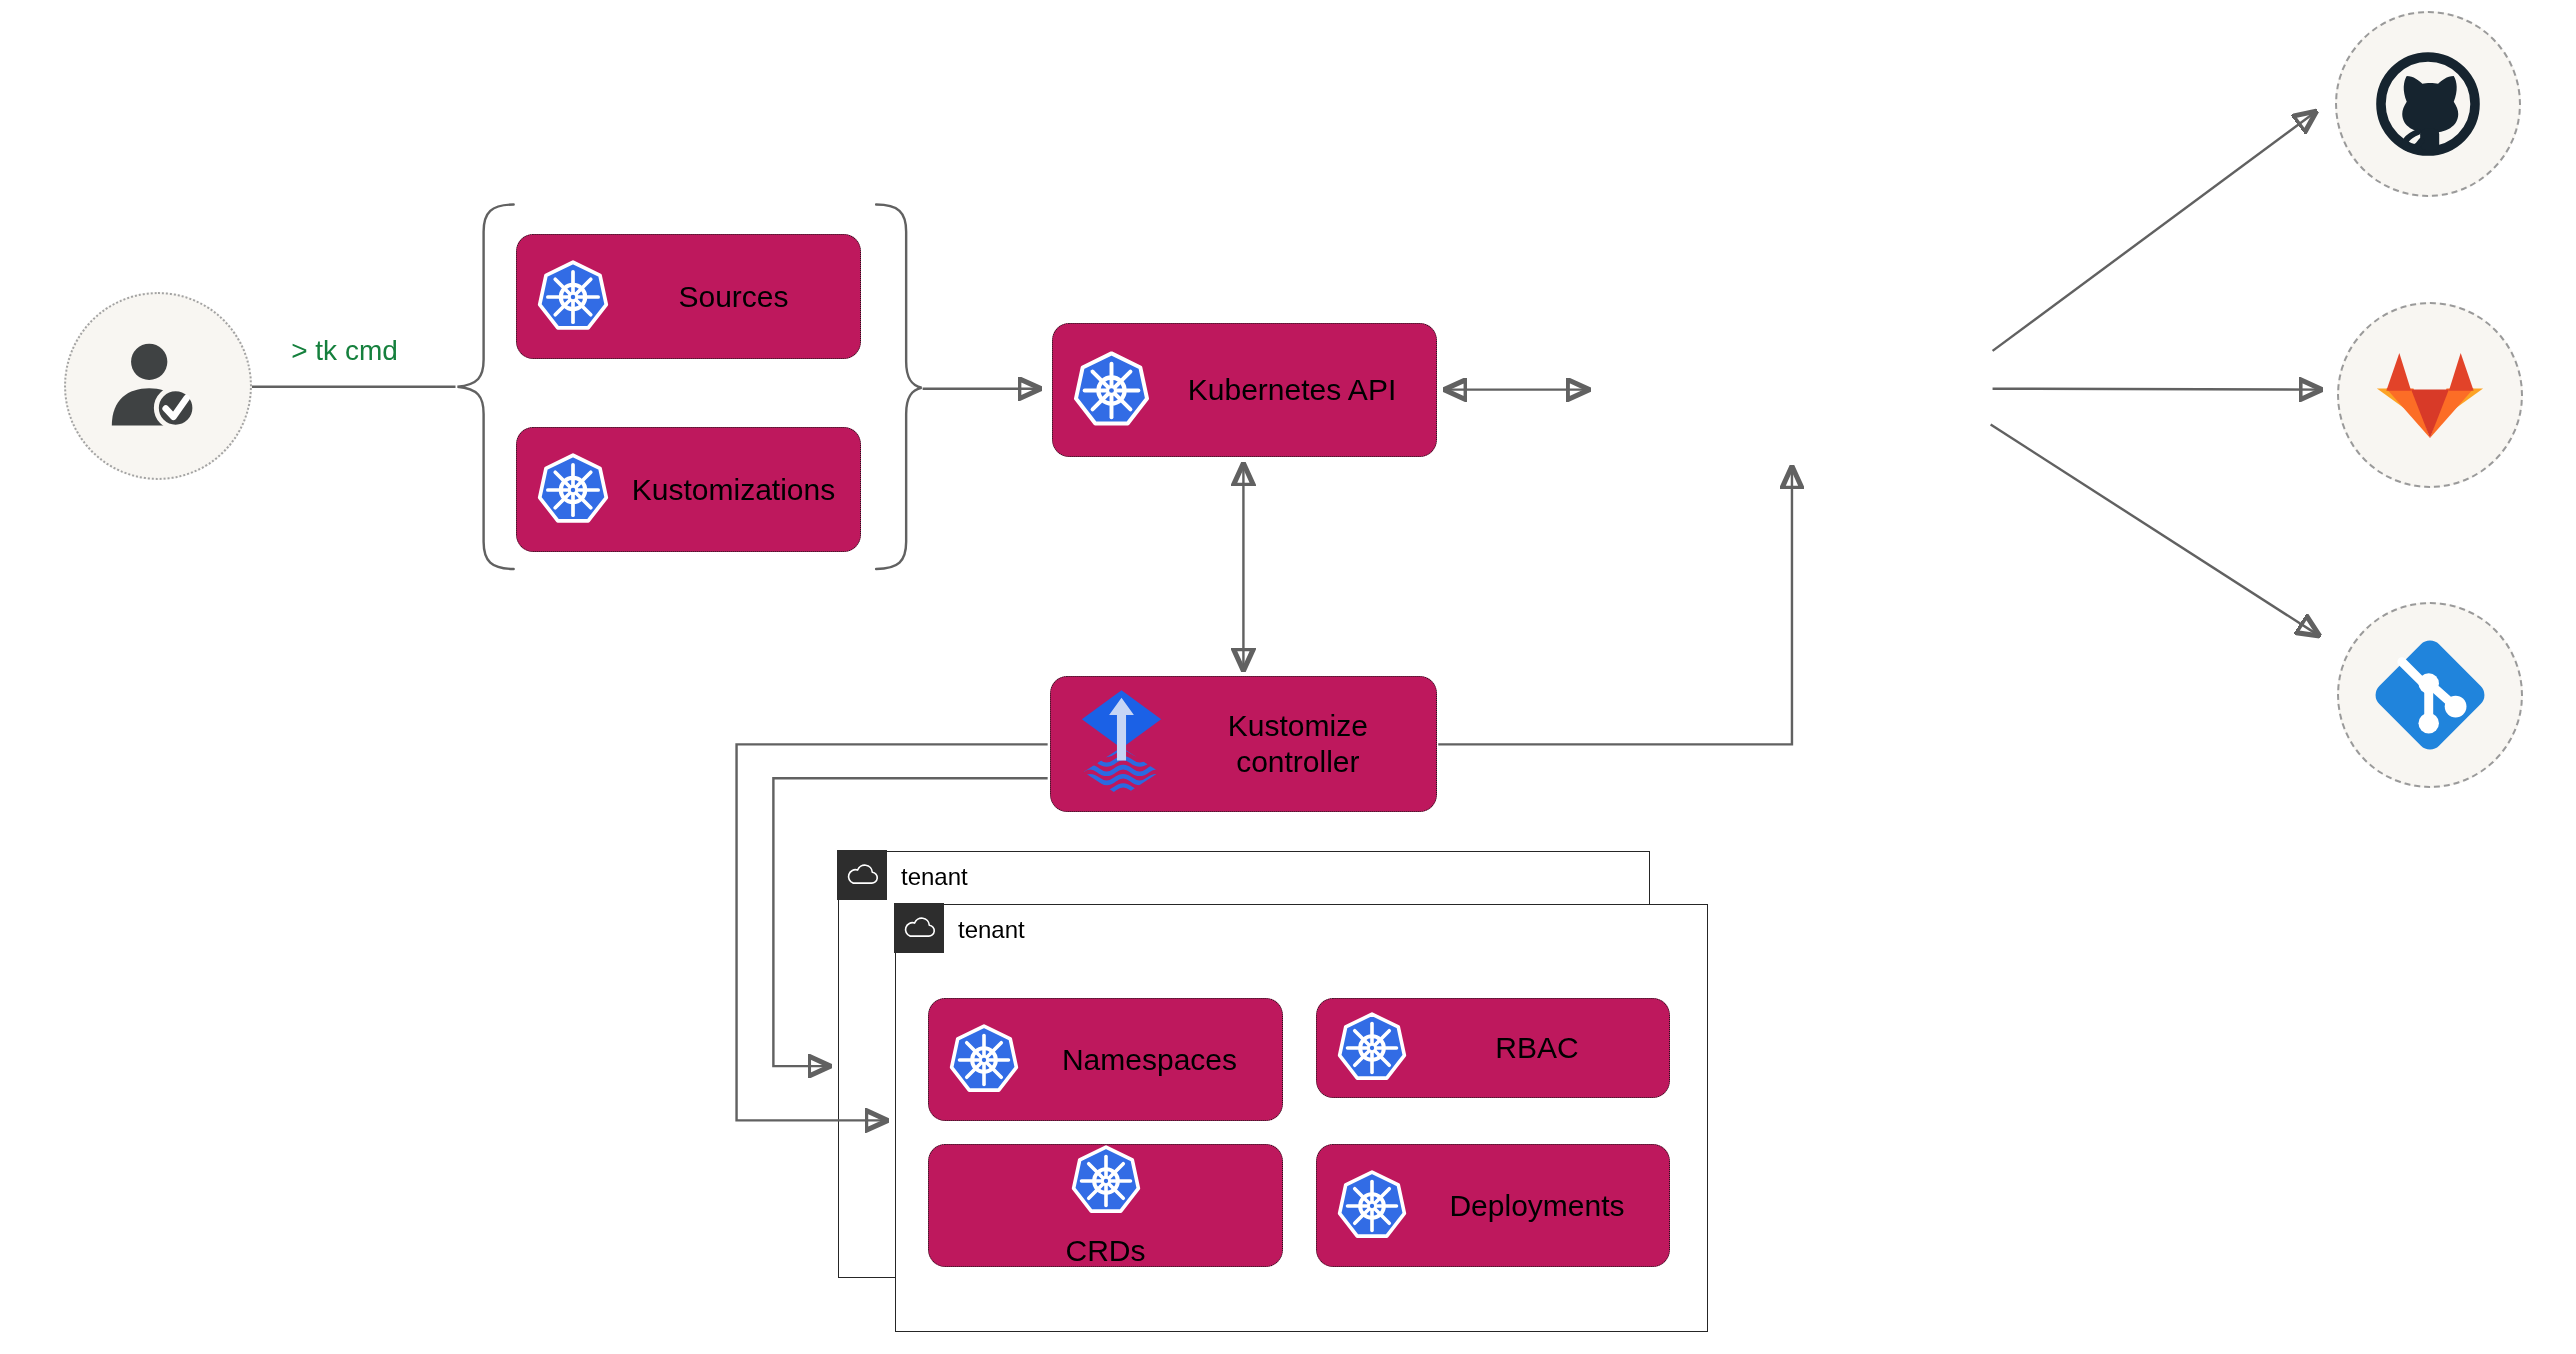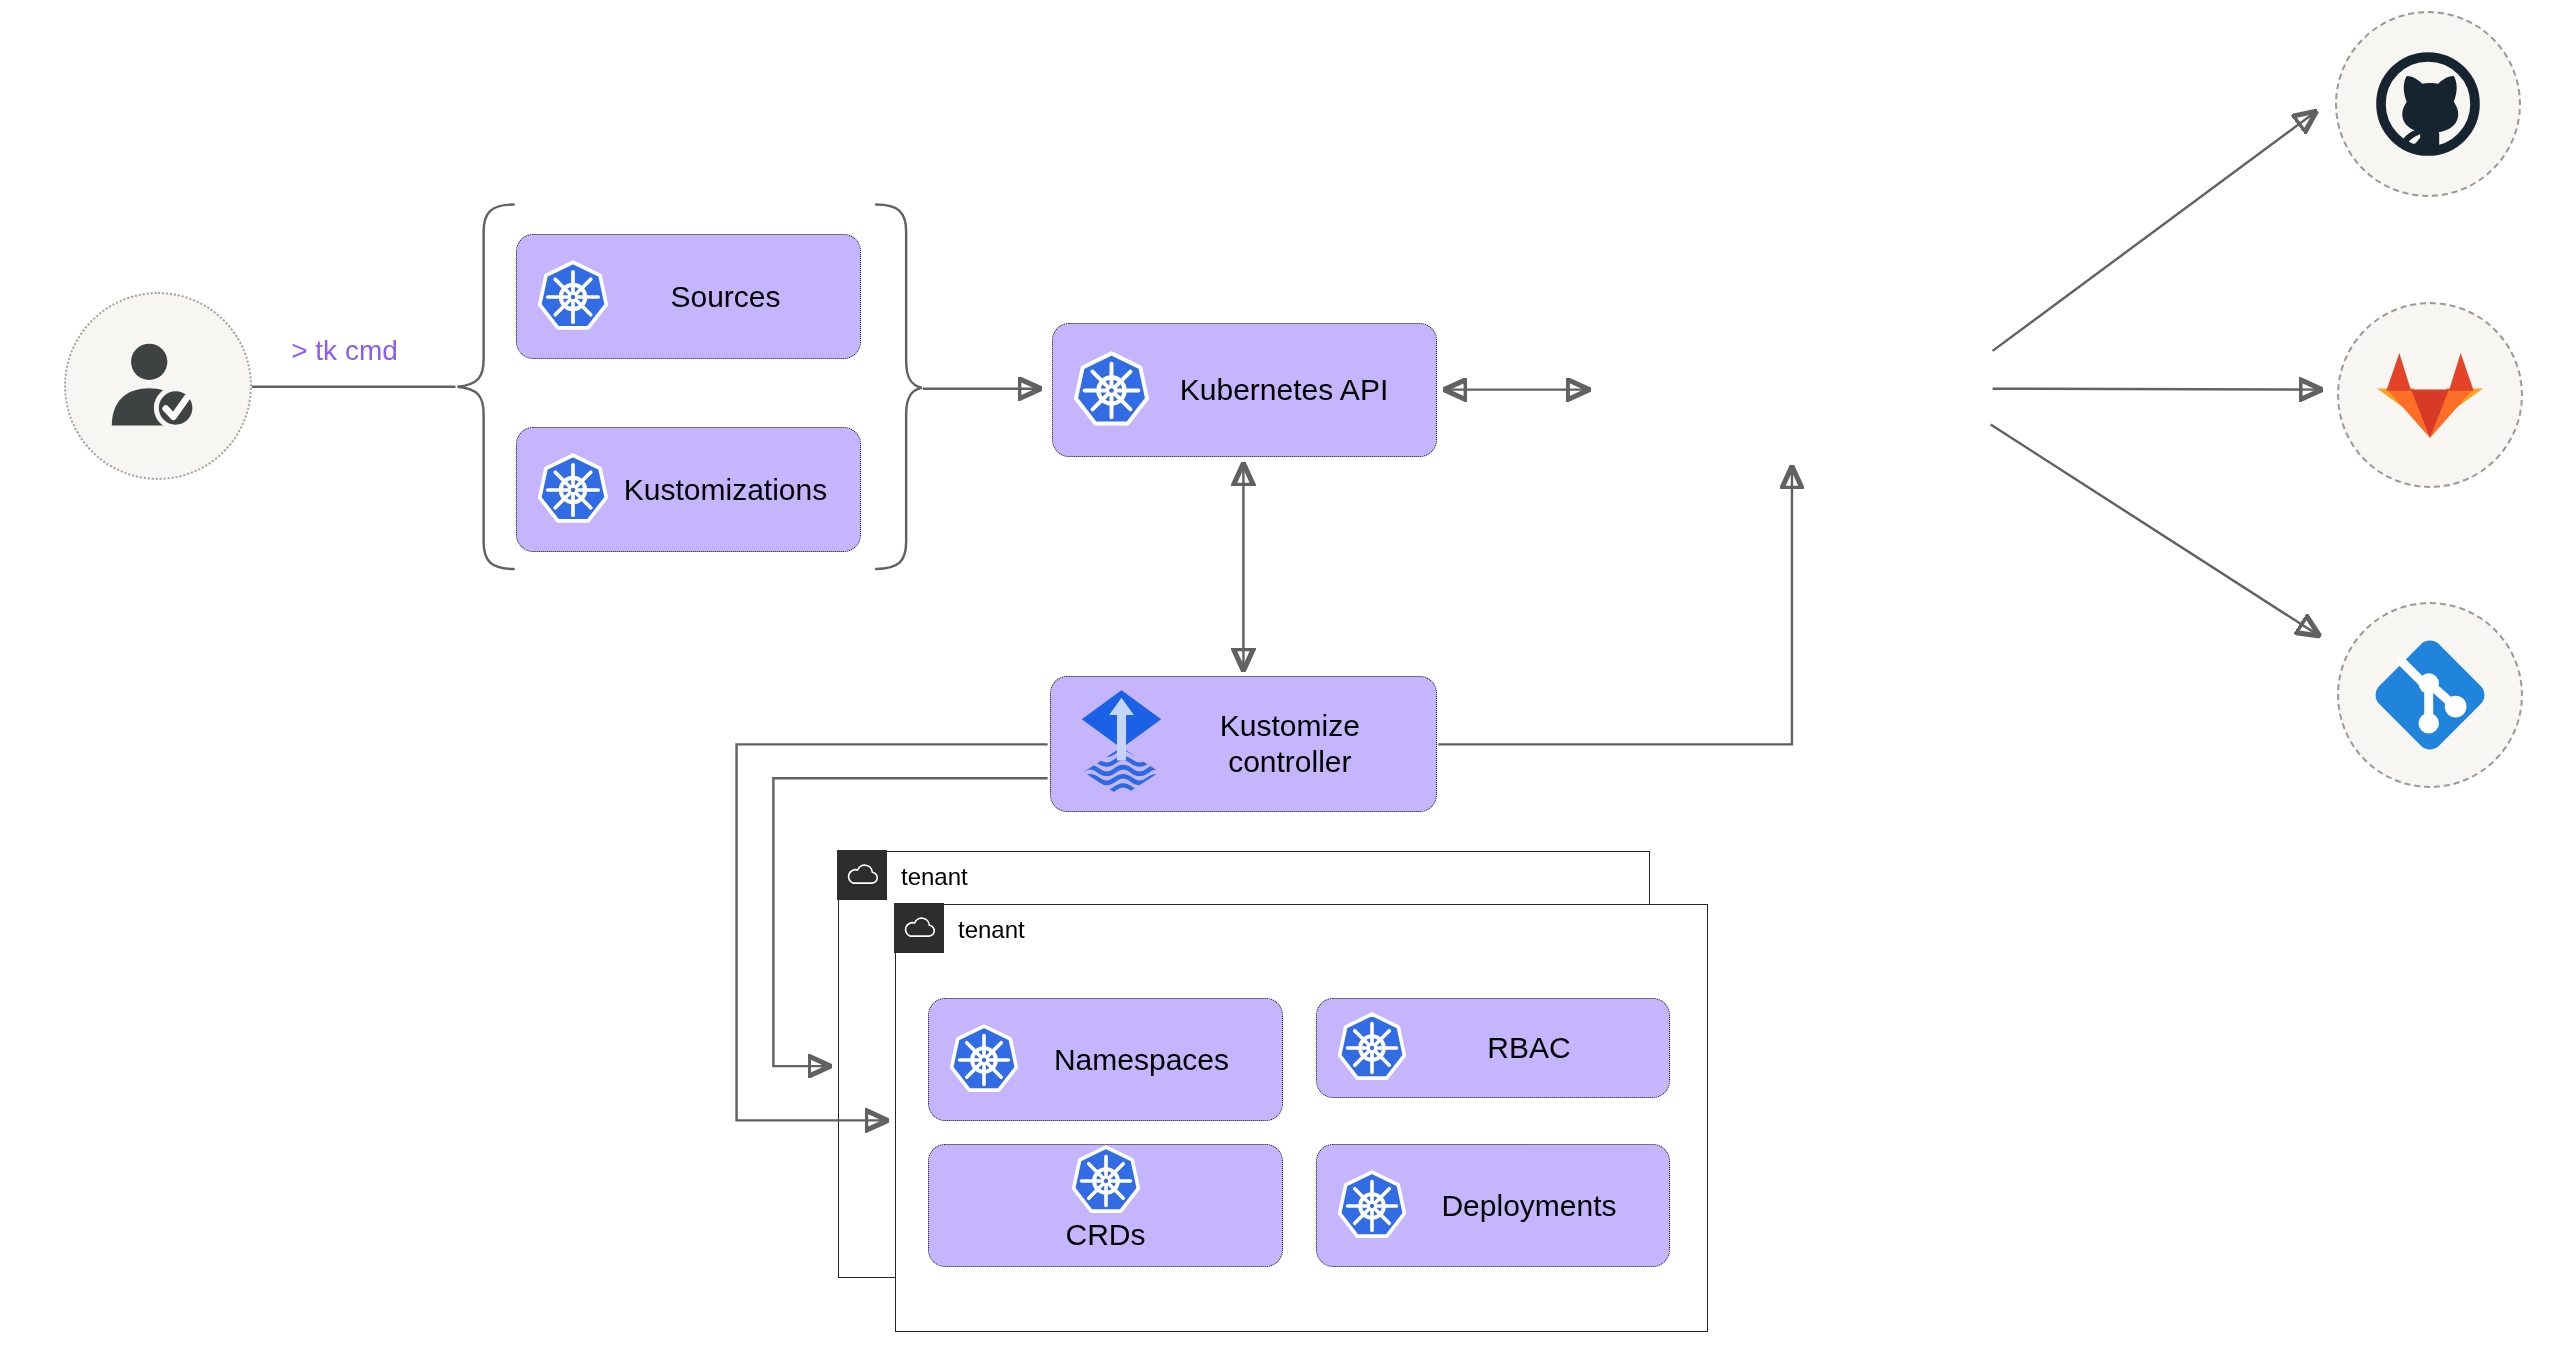--- a/index.html
+++ b/index.html
@@ -1,21 +1,21 @@
 <!DOCTYPE html>
 <html><head>
 <meta charset="utf-8">
 <style>
   html,body{margin:0;padding:0;background:#ffffff;}
   #canvas{position:relative;width:2576px;height:1355px;background:#ffffff;overflow:hidden;
           font-family:"Liberation Sans",sans-serif;}
 
   
-  .node{position:absolute;box-sizing:border-box;background:#c4b5fd;border:1.9px dotted #1c1c1c;
-        border-radius:17.4px;display:flex;align-items:center;padding:0 19.4px;z-index:3;}
+  .node{position:absolute;box-sizing:border-box;background:#be185d;border:1.9px dotted #1c1c1c;
+        border-radius:17.4px;display:flex;align-items:center;padding:0 19.4px;z-index:3;gap:16px;}
   .node-label{flex:1;text-align:center;font-size:30px;color:#000;line-height:1.2;}
   .node-label.two-line{flex:none;margin:0 auto;}
 
   .icon{flex:none;display:block;}
 
   
   .circle{position:absolute;box-sizing:border-box;border-radius:50%;background:#f8f6f2;
           display:flex;align-items:center;justify-content:center;z-index:3;}
   .user-circle{border:2.9px dotted #a3a3a3;}
   .repo-circle{border:2.9px dashed #9a9a9a;}
@@ -23,21 +23,21 @@
   
   .tenant{position:absolute;box-sizing:border-box;background:#ffffff;border:1.9px solid #262626;}
   .tenant-back{left:838px;top:851px;width:812px;height:427px;z-index:1;}
   .tenant-front{left:895px;top:904px;width:813px;height:428px;z-index:2;}
   .tenant-tab{position:absolute;left:-1.9px;top:-1.9px;width:50px;height:50px;background:#2d2d2d;
               display:flex;align-items:center;justify-content:center;}
   .tenant-title{position:absolute;left:62px;top:0;height:50px;display:flex;align-items:center;
                 font-size:24px;color:#000000;}
 
   
-  .free-label{position:absolute;font-size:28px;color:#8b5cf6;text-align:center;z-index:3;}
+  .free-label{position:absolute;font-size:28px;color:#15803d;text-align:center;z-index:3;}
 
   
   #wires{position:absolute;left:0;top:0;z-index:5;pointer-events:none;}
   #wires path, #wires line{stroke:#616161;stroke-width:2.5;fill:none;}
   .brace{stroke:#616161;stroke-width:2.5;fill:none;stroke-linecap:round;}
   #hidden-defs{position:absolute;width:0;height:0;overflow:hidden;}
 </style>
 </head>
 <body>
 

